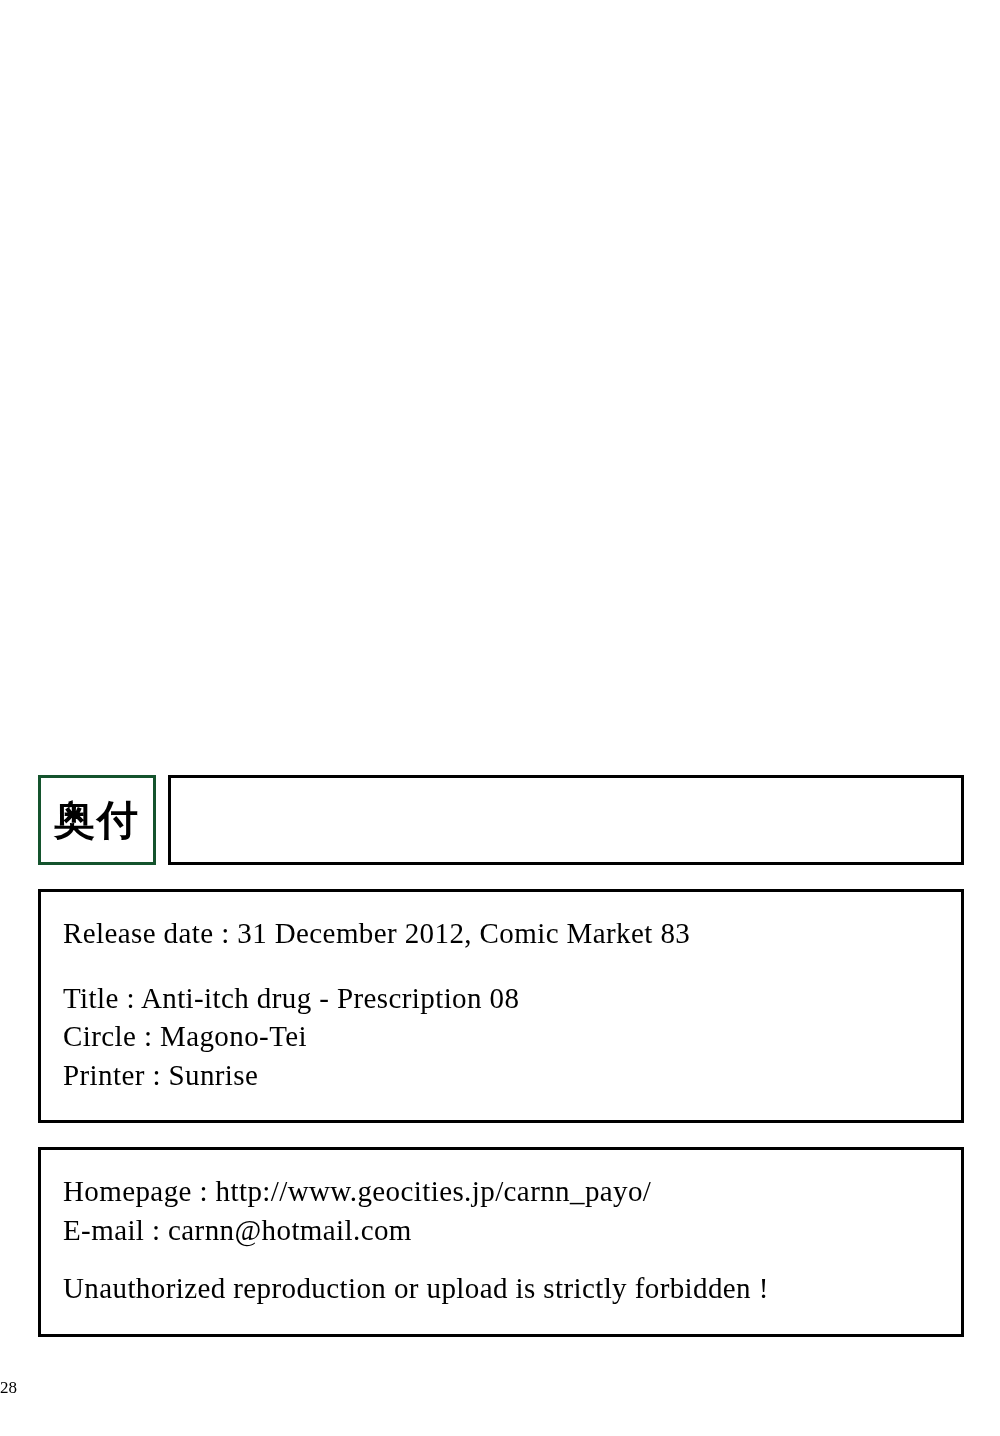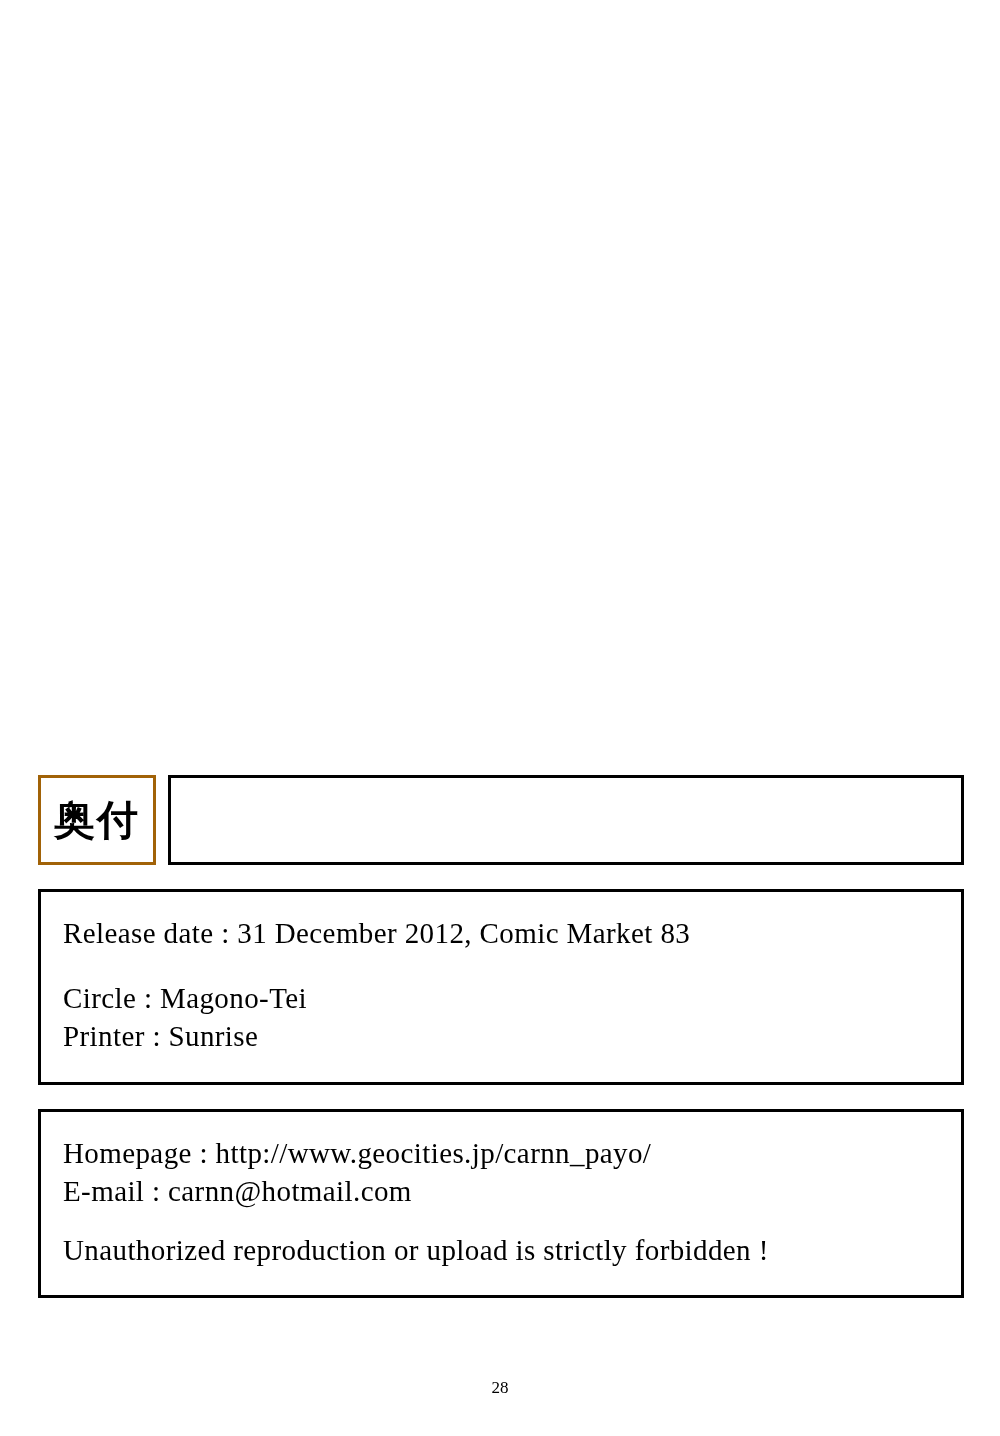--- a/index.html
+++ b/index.html
@@ -39,21 +39,21 @@
   }
 
   
   .header-row {
     display: flex;
     align-items: stretch;
     height: 90px;
   }
   .header-label {
     width: 118px;
-    border: 3px solid #a16207;
+    border: 3px solid #14532d;
     display: flex;
     align-items: center;
     justify-content: center;
     font-family: "DejaVu Sans", sans-serif;
     font-size: 41px;
     font-weight: 700;
     letter-spacing: 2px;
     line-height: 1;
     box-sizing: border-box;
   }
@@ -82,21 +82,21 @@
   }
   .gap-small {
     height: 20px;
   }
 
   .page-number {
     position: absolute;
     left: 0;
     top: 1378px;
     width: 1000px;
-    text-align: center;
+    text-align: left;
     font-size: 17px;
     font-family: "Liberation Serif", serif;
   }
 </style>
 </head>
 <body>
 
 <div class="page">
 
   <div class="blank-area"></div>
@@ -104,20 +104,21 @@
   <div class="colophon">
 
     <div class="header-row">
       <div class="header-label">奥付</div>
       <div class="header-blank"></div>
     </div>
 
     <div class="info-box">
       <div class="info-line">Release date : 31 December 2012, Comic Market 83</div>
       <div class="gap"></div>
+      <div class="info-line">Title : Anti-itch drug - Prescription 08</div>
       <div class="info-line">Circle : Magono-Tei</div>
       <div class="info-line">Printer : Sunrise</div>
     </div>
 
     <div class="info-box">
       <div class="info-line">Homepage : http://www.geocities.jp/carnn_payo/</div>
       <div class="info-line">E-mail : carnn@hotmail.com</div>
       <div class="gap-small"></div>
       <div class="info-line">Unauthorized reproduction or upload is strictly forbidden !</div>
     </div>

